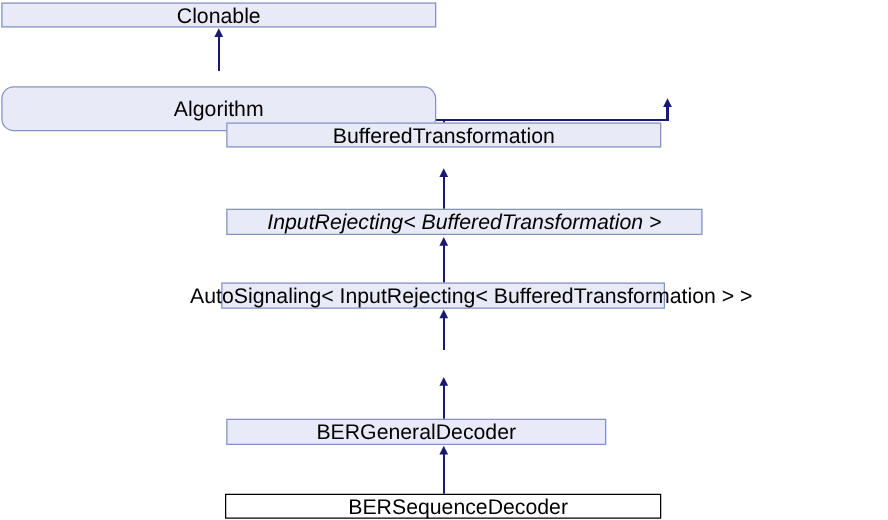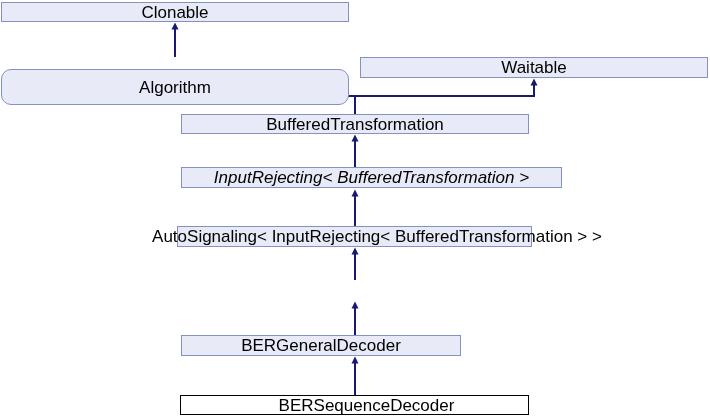--- a/index.html
+++ b/index.html
@@ -50,25 +50,25 @@
     shape-rendering: crispEdges;
   }
   .edge-head {
     fill: var(--edge, #191970);
     stroke: none;
   }
   
   .n0 { left: 1px;   top: 2px;   width: 348px; height: 20px; }
   .n1 { left: 1px;   top: 69px;  width: 348px; height: 36px; border-radius: 10px; }
   .n2 { left: 360px; top: 57px;  width: 348px; height: 21px; }
-  .n3 { left: 181px; top: 114px; width: 348px; height: 20px; }
+  .n3 { left: 181px; top: 98px; width: 348px; height: 20px; }
   .n4 { left: 181px; top: 167px; width: 381px; height: 21px; font-style: italic; }
   .n5 { left: 177px; top: 226px; width: 355px; height: 21px; padding-left: 45px; }
   .n6 { left: 181px; top: 280px; width: 348px; height: 21px; }
-  .n7 { left: 181px; top: 335px; width: 280px; height: 21px; }
+  .n7 { left: 181px; top: 335px; width: 304px; height: 21px; }
   .n8 { left: 180px; top: 395px; width: 349px; height: 20px; }
 </style>
 </head>
 <body>
 
 <div id="stage">
 
   <svg id="edges" viewBox="0 0 710 416" xmlns="http://www.w3.org/2000/svg">
 
     <g>
@@ -108,21 +108,20 @@
     <g>
       <line class="edge-line" x1="355" y1="395" x2="355" y2="363"></line>
       <polygon class="edge-head" points="355,356.5 351.5,363.5 358.5,363.5"></polygon>
     </g>
   </svg>
 
   <div class="node n0">Clonable</div>
 
   <div class="node n1">Algorithm</div>
 
-  <div class="node n2">Waitable</div>
 
   <div class="node n3">BufferedTransformation</div>
 
   <div class="node n4">InputRejecting&lt; BufferedTransformation &gt;</div>
 
   <div class="node n5">AutoSignaling&lt; InputRejecting&lt; BufferedTransformation &gt; &gt;</div>
 
 
   <div class="node n7">BERGeneralDecoder</div>
 

